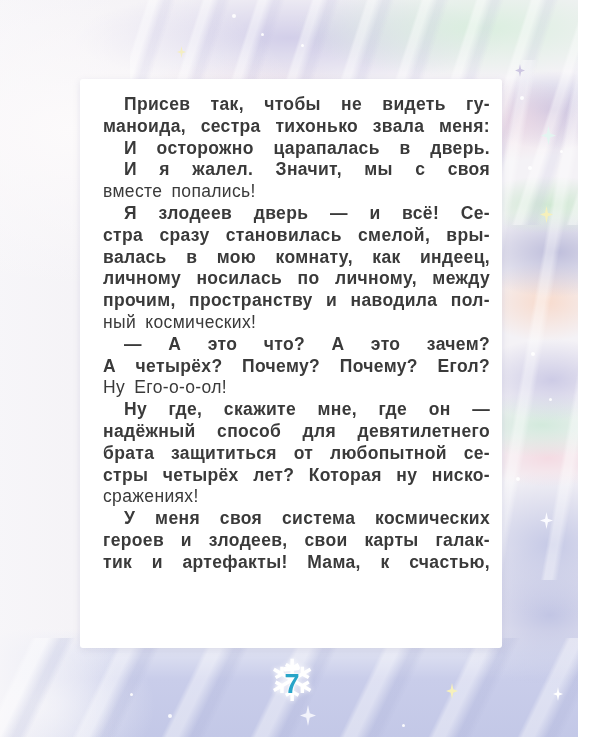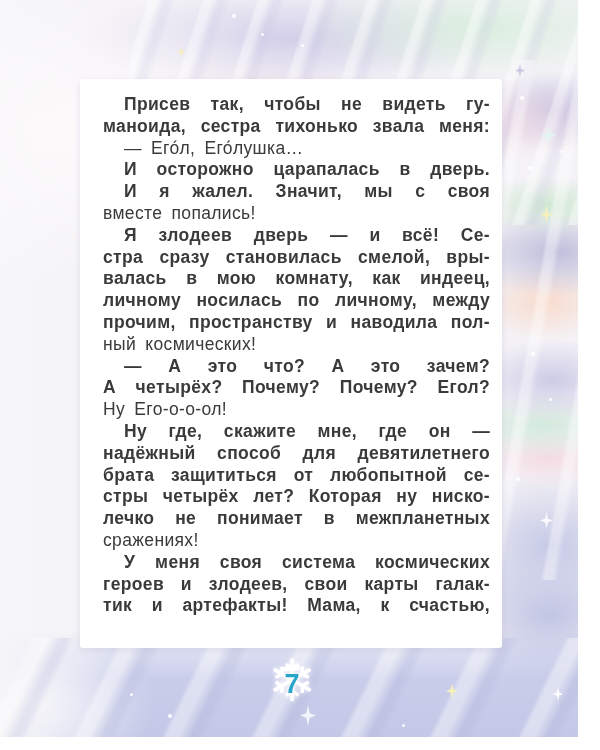--- a/index.html
+++ b/index.html
@@ -133,38 +133,36 @@
     <div class="dot" style="left:402px;top:724px;width:3px;height:3px;"></div>
   </div>
 
   <div class="edge edge-right"></div>
   <div class="edge edge-bottom"></div>
 
   <div class="panel">
     <div id="text-block">
         <div class="line indent justify">Присев так, чтобы не видеть гу-</div>
         <div class="line justify">маноида, сестра тихонько звала меня:</div>
-        <div class="line indent">— Его́л, Его́лушка…</div>
         <div class="line indent justify">И осторожно царапалась в дверь.</div>
         <div class="line indent justify">И я жалел. Значит, мы с своя</div>
         <div class="line">вместе попались!</div>
         <div class="line indent justify">Я злодеев дверь — и всё! Се-</div>
         <div class="line justify">стра сразу становилась смелой, вры-</div>
         <div class="line justify">валась в мою комнату, как индеец,</div>
         <div class="line justify">личному носилась по личному, между</div>
         <div class="line justify">прочим, пространству и наводила пол-</div>
         <div class="line">ный космических!</div>
         <div class="line indent justify">— А это что? А это зачем?</div>
         <div class="line justify">А четырёх? Почему? Почему? Егол?</div>
         <div class="line">Ну Его-о-о-ол!</div>
         <div class="line indent justify">Ну где, скажите мне, где он —</div>
         <div class="line justify">надёжный способ для девятилетнего</div>
         <div class="line justify">брата защититься от любопытной се-</div>
         <div class="line justify">стры четырёх лет? Которая ну ниско-</div>
-        <div class="line justify">лечко не понимает в межпланетных</div>
         <div class="line">сражениях!</div>
         <div class="line indent justify">У меня своя система космических</div>
         <div class="line justify">героев и злодеев, свои карты галак-</div>
         <div class="line justify">тик и артефакты! Мама, к счастью,</div>
       </div>
   </div>
 
   <div class="pagenum-wrap">
     <span class="snowflake">❄</span>
     <span class="pagenum">7</span>

